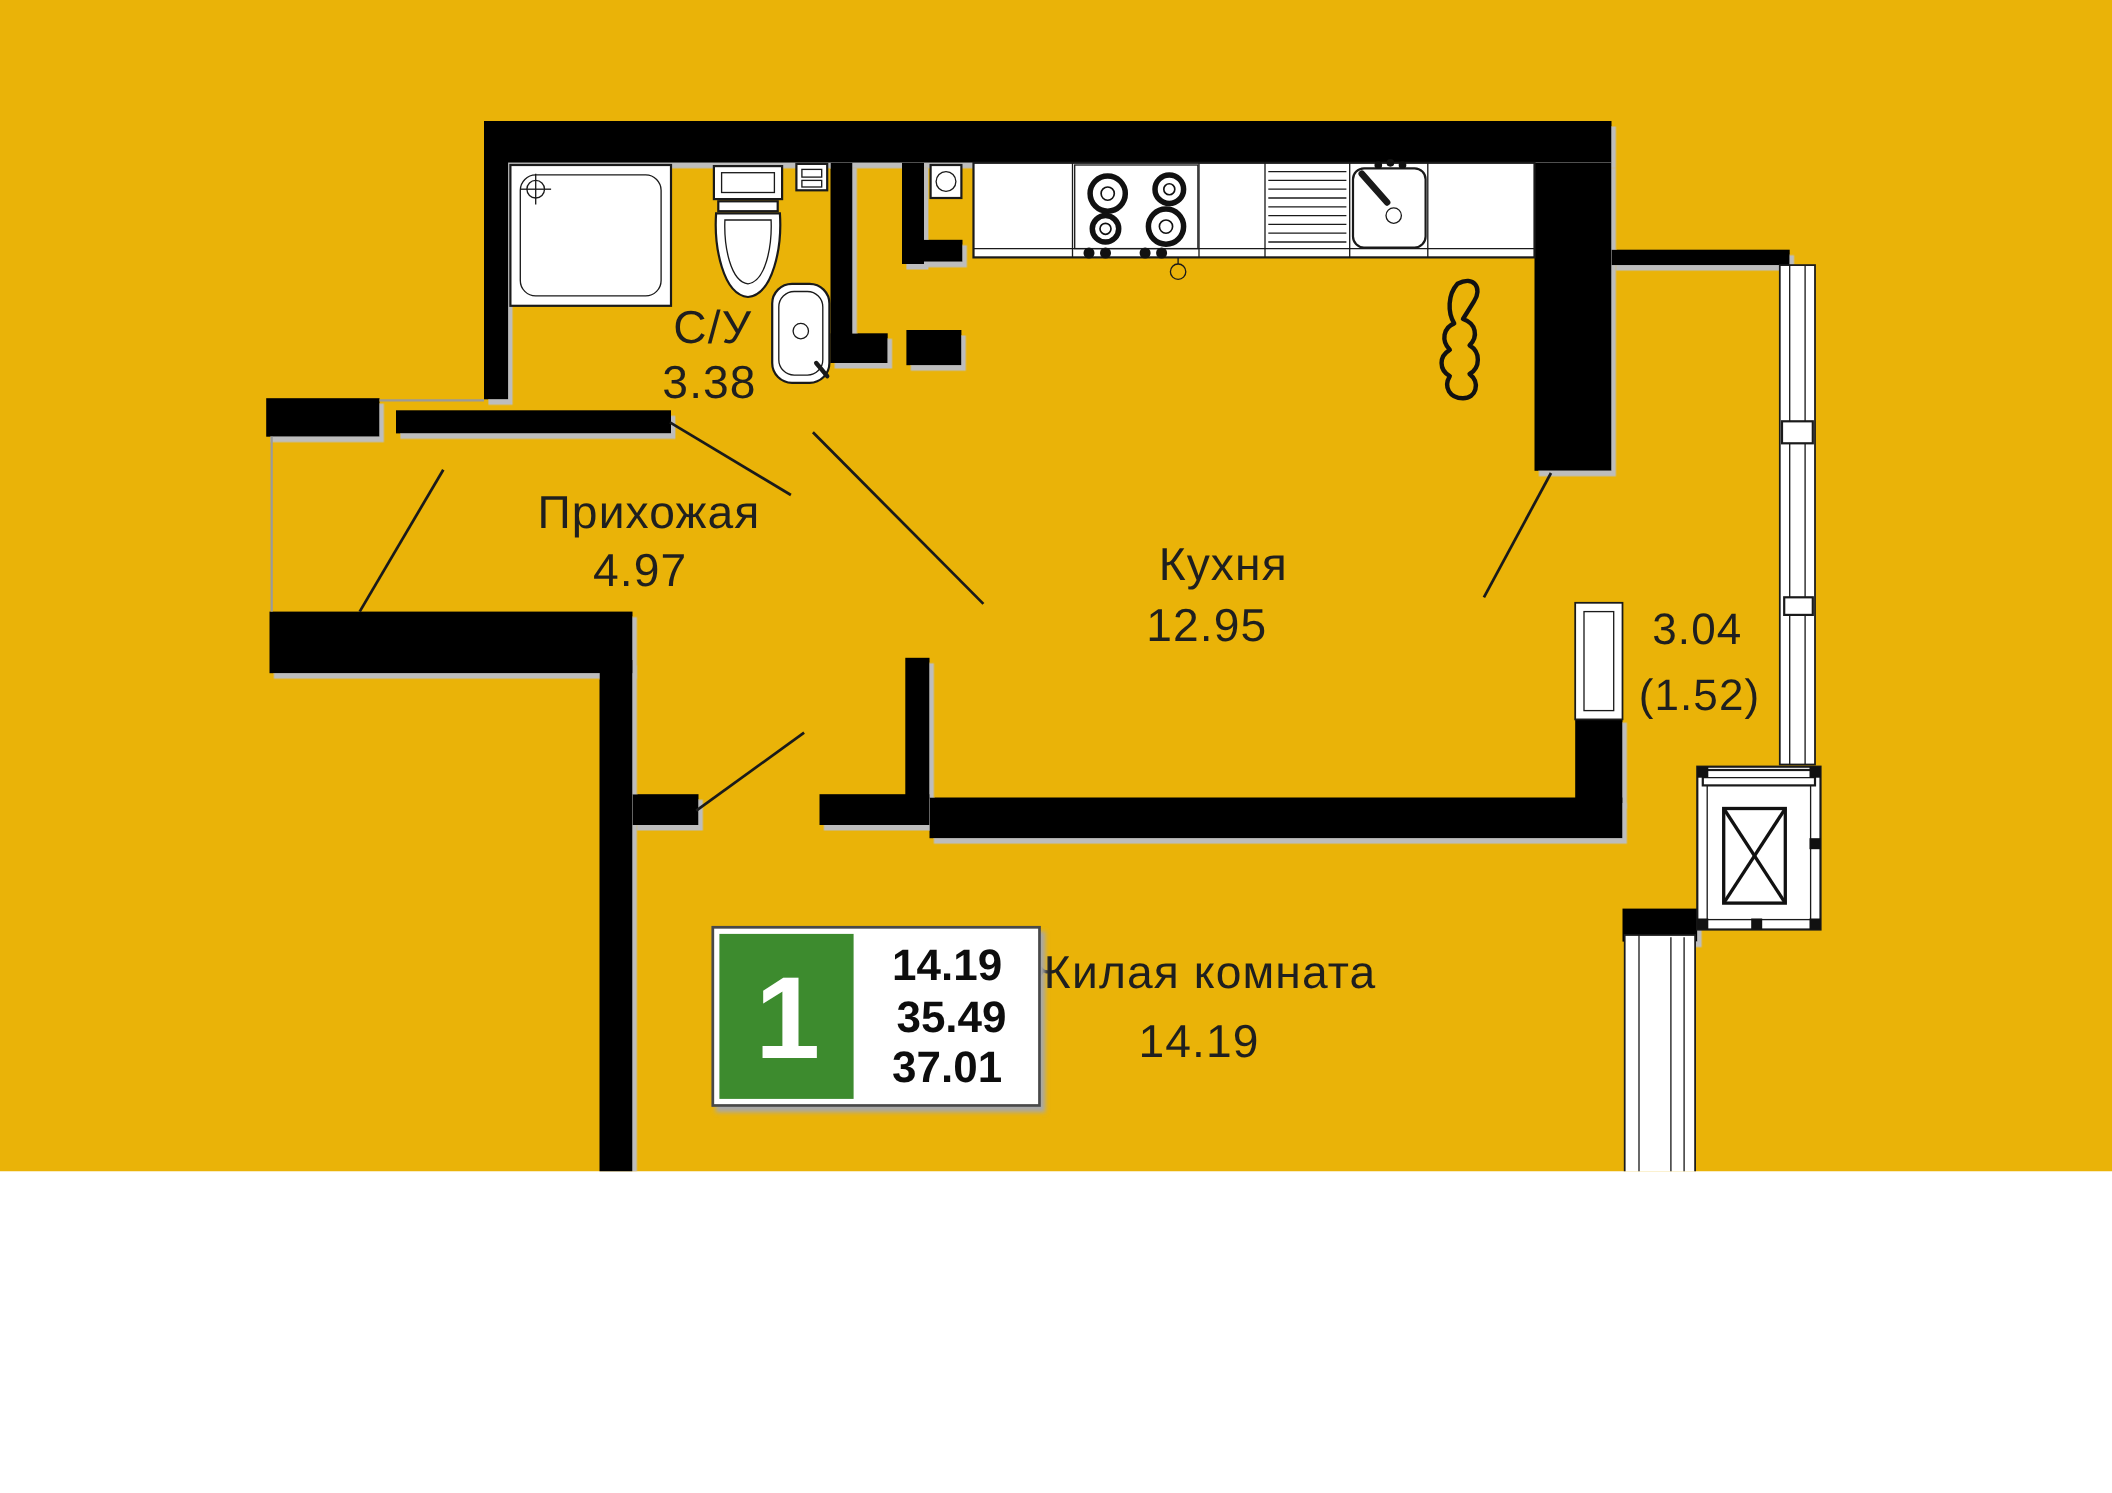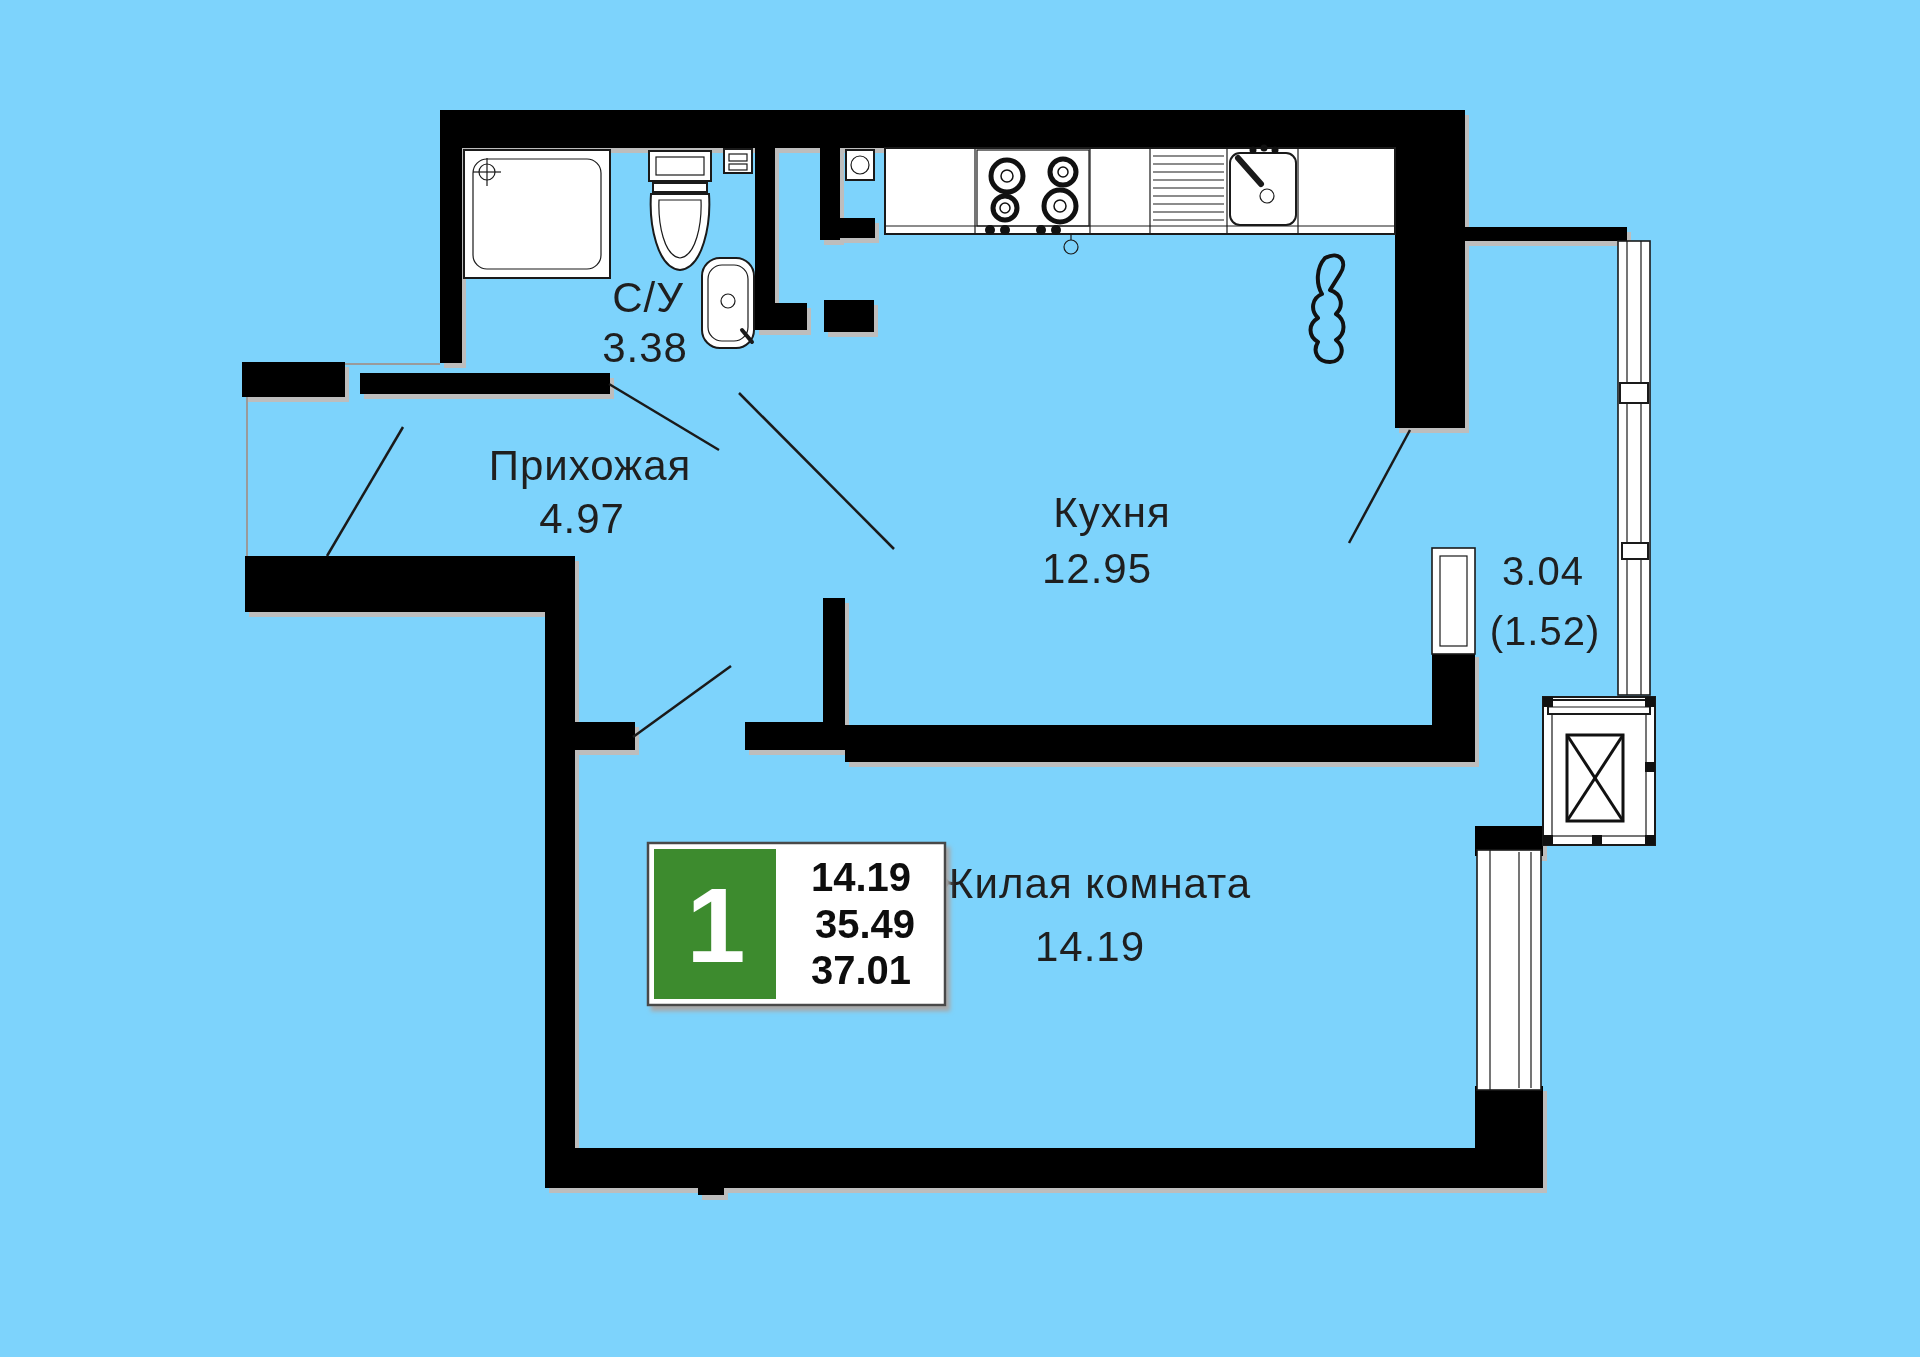--- a/index.html
+++ b/index.html
@@ -1,16 +1,16 @@
 <!DOCTYPE html>
 <html><head>
 <meta charset="utf-8">
 <style>
   html,body{margin:0;padding:0;background:#ffffff;}
-  #stage{position:relative;width:1920px;height:1357px;background:#7dd3fc;overflow:hidden;}
+  #stage{position:relative;width:1920px;height:1065px;background:#eab308;overflow:hidden;}
   svg{display:block;}
   .wall{fill:#000000;stroke:none;}
   .fix{fill:#ffffff;stroke:#1a1a1a;stroke-width:2;}
   .fix-thin{fill:none;stroke:#1a1a1a;stroke-width:1.2;}
   .door{stroke:#1a1a1a;stroke-width:2.5;fill:none;}
   .boundary{stroke:#9a9a9a;stroke-width:2;fill:none;}
   .glaz{fill:#ffffff;stroke:#1a1a1a;stroke-width:1.6;}
   .lbl{font-family:"Liberation Sans","DejaVu Sans",sans-serif;font-weight:500;fill:#1f1f1f;text-anchor:middle;font-size:42px;letter-spacing:1px;}
   .lbl-sm{font-size:40px;}
   .ibox-num{font-family:"Liberation Sans","DejaVu Sans",sans-serif;font-weight:600;fill:#101010;text-anchor:middle;font-size:40px;}

